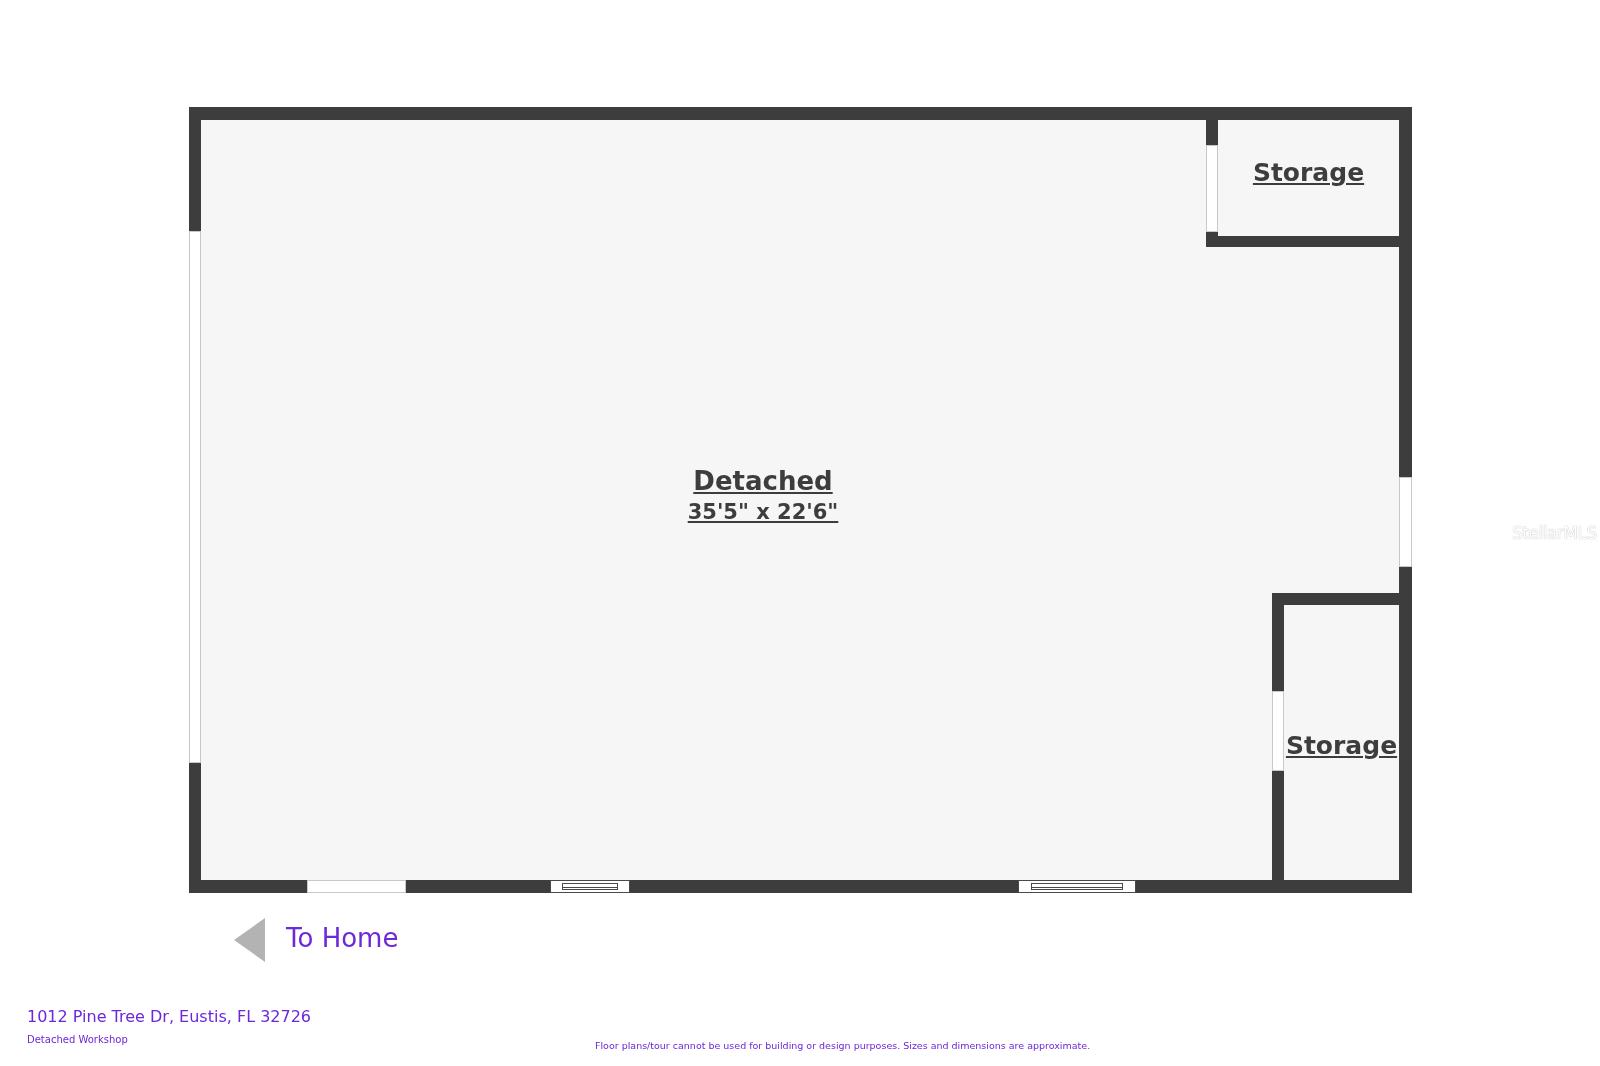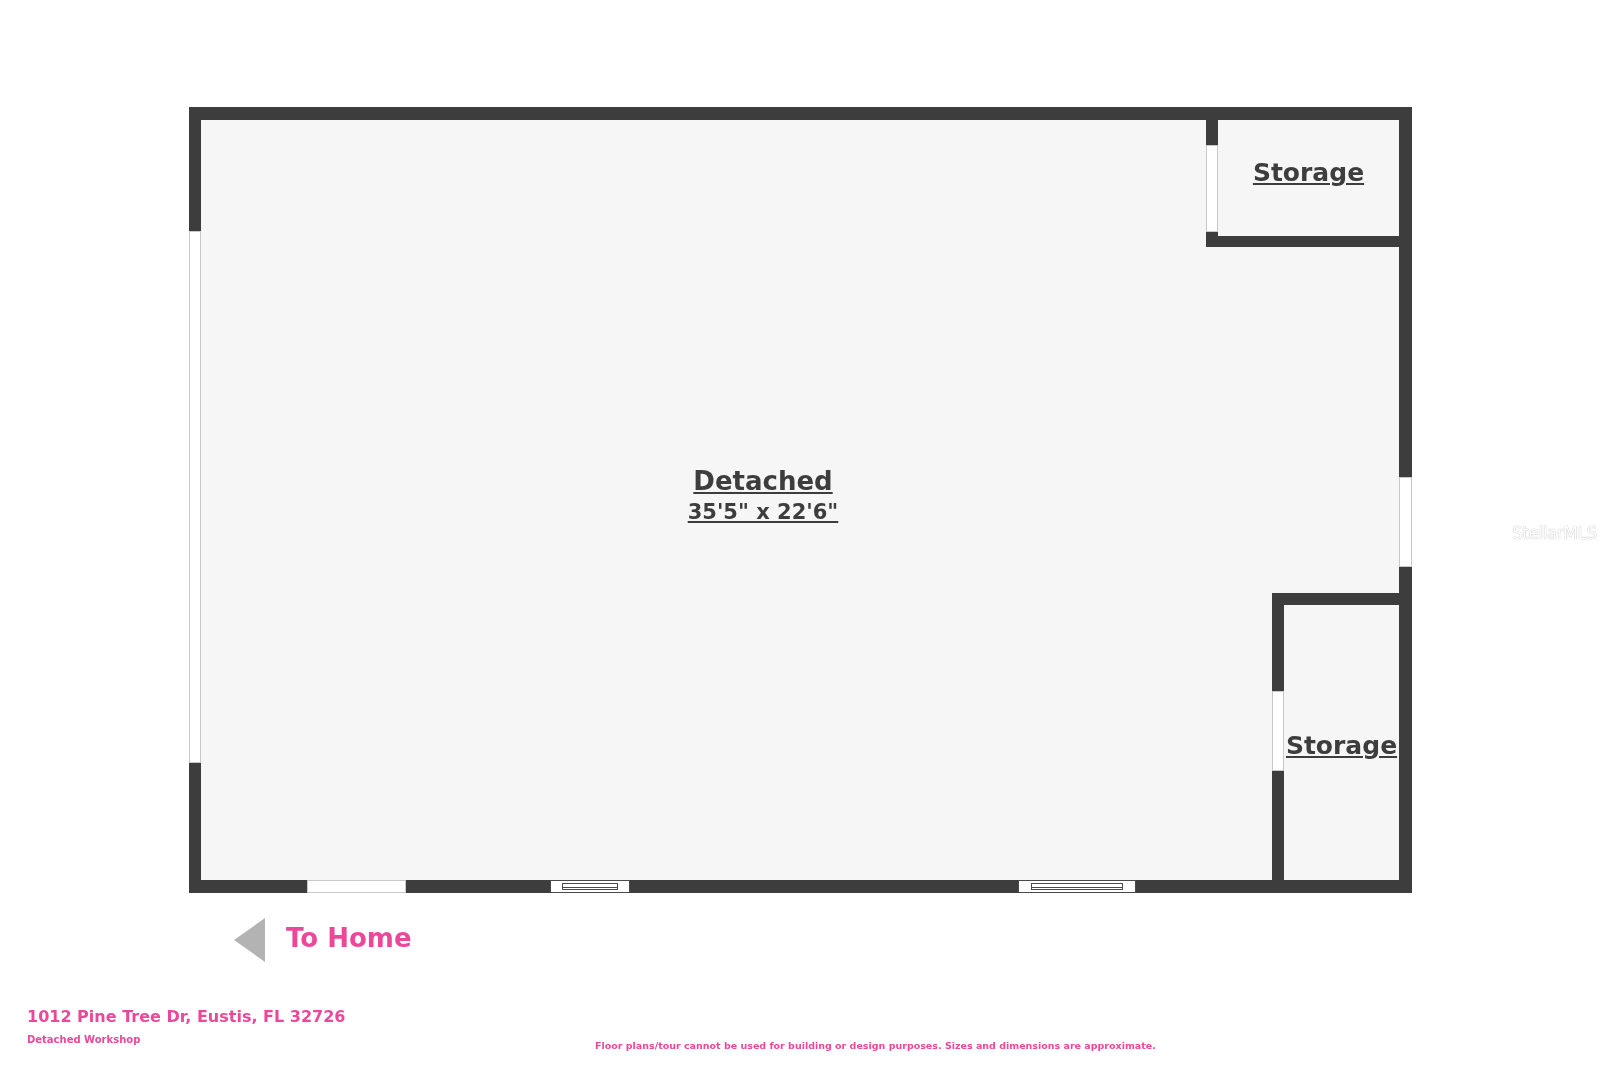--- a/index.html
+++ b/index.html
@@ -17,21 +17,21 @@
     .win .pane {
       position: absolute; top: 2px; bottom: 2px; box-sizing: border-box;
       border: 1px solid #4a4a4a; background: #fff;
     }
     .win .mid { position: absolute; left: 0; right: 0; top: 50%; height: 1px; background: #4a4a4a; }
     .room-label {
       position: absolute; font-weight: bold; text-align: center; white-space: nowrap;
       color: #3d3d3d;
       text-decoration: underline;
     }
-    .footer-text { position: absolute; font-weight: bold; color: #ec4899; white-space: nowrap; }
+    .footer-text { position: absolute; font-weight: normal; color: #6d28d9; white-space: nowrap; }
     .watermark {
       position: absolute; font-size: 17px; color: #ffffff; letter-spacing: -0.5px;
       text-shadow: 0 0 1px #bdbdbd, 0 0 1px #bdbdbd;
       text-decoration: underline;
     }
   </style>
 </head>
 <body>
 
 <div>

